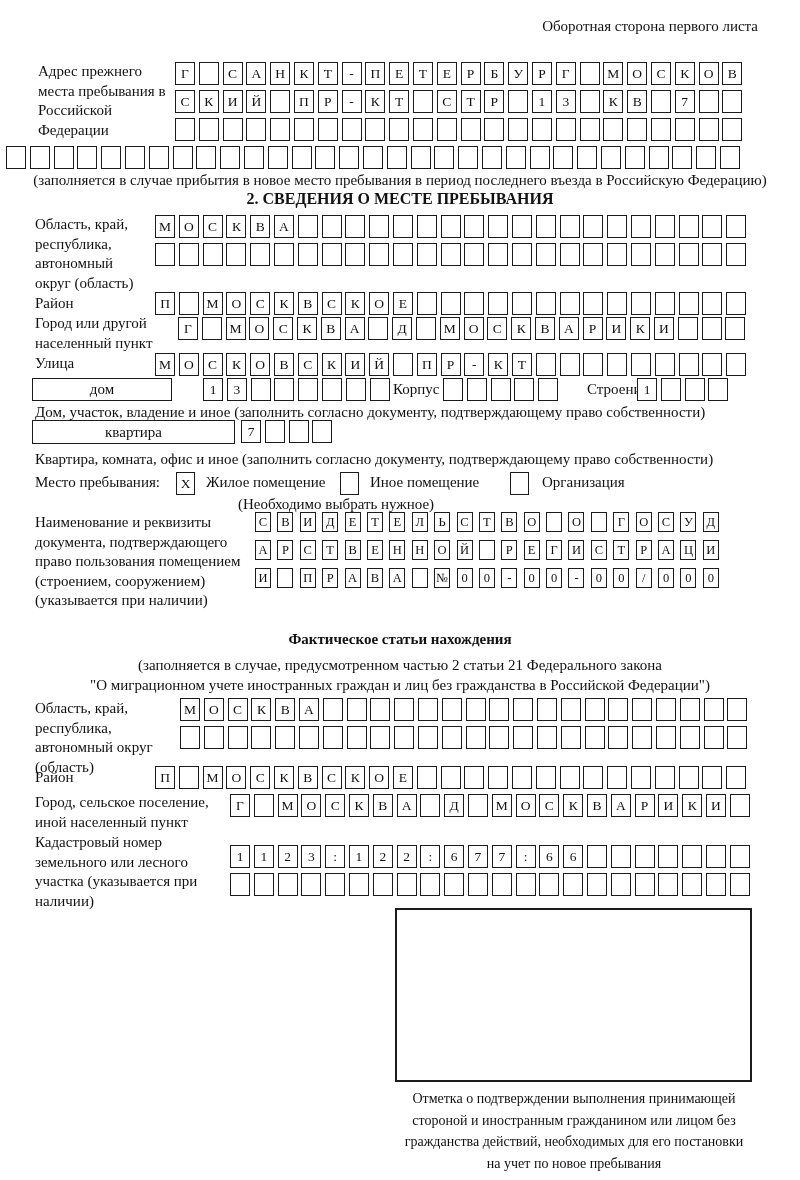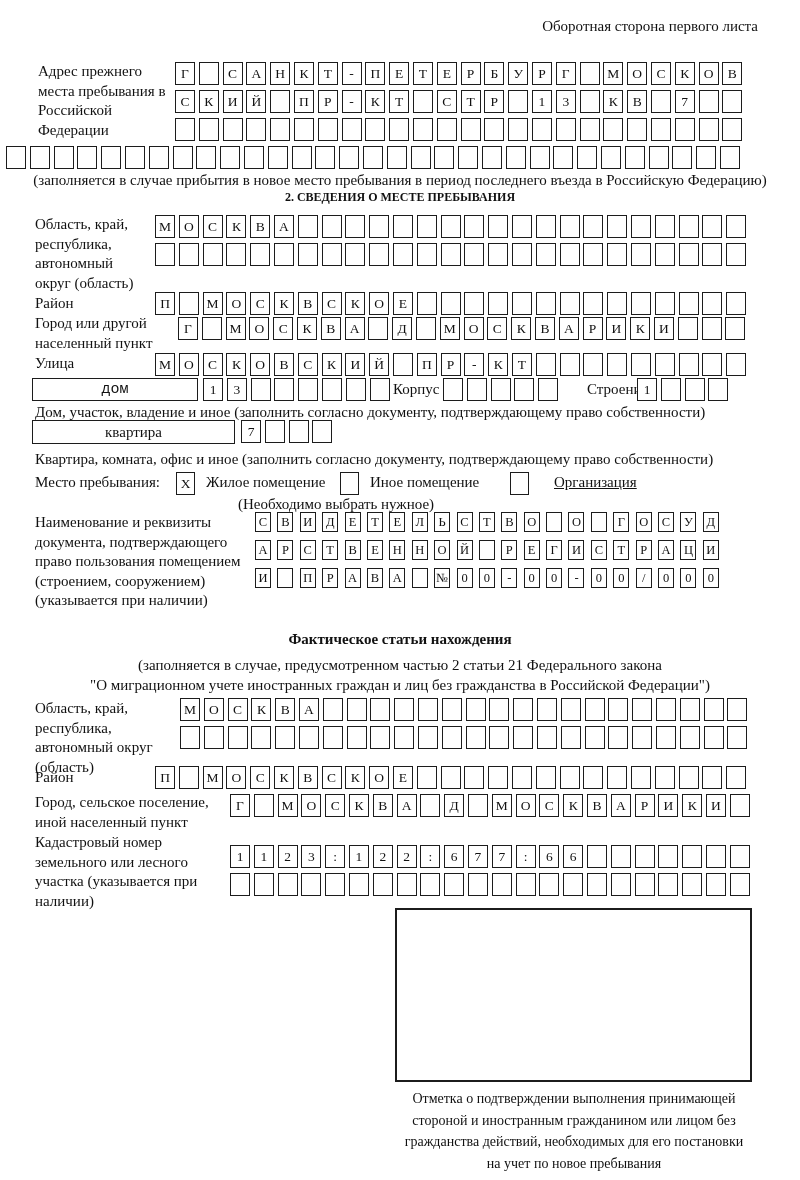--- a/index.html
+++ b/index.html
@@ -5,21 +5,21 @@
   html,body{margin:0;padding:0;background:#fff;}
   .page{
     position:relative;width:800px;height:1180px;background:#ffffff;
     font-family:"Liberation Serif","DejaVu Serif",serif;color:#111;
     overflow:hidden;
     padding-left:10px;
   }
   .abs{position:absolute;}
   .label{font-size:15px;line-height:19.5px;}
   .note{font-size:15px;line-height:16px;}
-  .title{font-weight:bold;font-size:12px;}
+  .title{font-weight:bold;font-size:16px;}
   .center{text-align:center;}
   .cells{position:absolute;display:flex;gap:3.8px;}
   .cell{
     flex:0 0 20px;width:20px;height:23px;box-sizing:border-box;
     border:1.6px solid #1c1c1c;display:flex;align-items:center;justify-content:center;
     font-size:13.5px;line-height:1;background:#fff;
   }
   .cells.small{gap:6.4px;}
   .cells.small .cell{flex:0 0 16px;width:16px;height:20px;font-size:12.5px;border-width:1.5px;}
   .bigbox{
@@ -291,21 +291,21 @@
       <span class="cell"></span>
       <span class="cell"></span>
       <span class="cell"></span>
       <span class="cell"></span>
       <span class="cell"></span>
       <span class="cell"></span>
       <span class="cell"></span>
       <span class="cell"></span>
     </div>
 
-  <div class="bigbox" style="top:378px;left:32px;width:166px;height:23px;font-family:Liberation Mono, monospace;">дом</div>
+  <div class="bigbox" style="top:378px;left:32px;width:140px;height:23px;">дом</div>
   <div class="cells" style="top:378px;left:203px;">
       <span class="cell">1</span>
       <span class="cell">3</span>
       <span class="cell"></span>
       <span class="cell"></span>
       <span class="cell"></span>
       <span class="cell"></span>
       <span class="cell"></span>
       <span class="cell"></span>
     </div>
@@ -334,21 +334,21 @@
       <span class="cell"></span>
     </div>
   <div class="abs note" style="top:451px;left:35px;text-align:center;">Квартира, комната, офис и иное (заполнить согласно документу, подтверждающему право собственности)</div>
 
   <div class="abs label" style="top:473px;left:35px;">Место пребывания:</div>
   <div class="checkbox" style="top:472px;left:176px;">X</div>
   <div class="abs label" style="top:473px;left:206px;">Жилое помещение</div>
   <div class="checkbox" style="top:472px;left:340px;"></div>
   <div class="abs label" style="top:473px;left:370px;">Иное помещение</div>
   <div class="checkbox" style="top:472px;left:510px;"></div>
-  <div class="abs label" style="top:473px;left:554px;text-decoration:underline;">Организация</div>
+  <div class="abs label" style="top:473px;left:542px;">Организация</div>
   <div class="abs note center" style="top:496px;left:150px;width:372px;">(Необходимо выбрать нужное)</div>
 
   <div class="abs label" style="top:513px;left:35px;width:215px;">Наименование и реквизиты документа, подтверждающего право пользования помещением (строением, сооружением) (указывается при наличии)</div>
   <div class="cells small" style="top:512px;left:255px;">
       <span class="cell">С</span>
       <span class="cell">В</span>
       <span class="cell">И</span>
       <span class="cell">Д</span>
       <span class="cell">Е</span>
       <span class="cell">Т</span>

